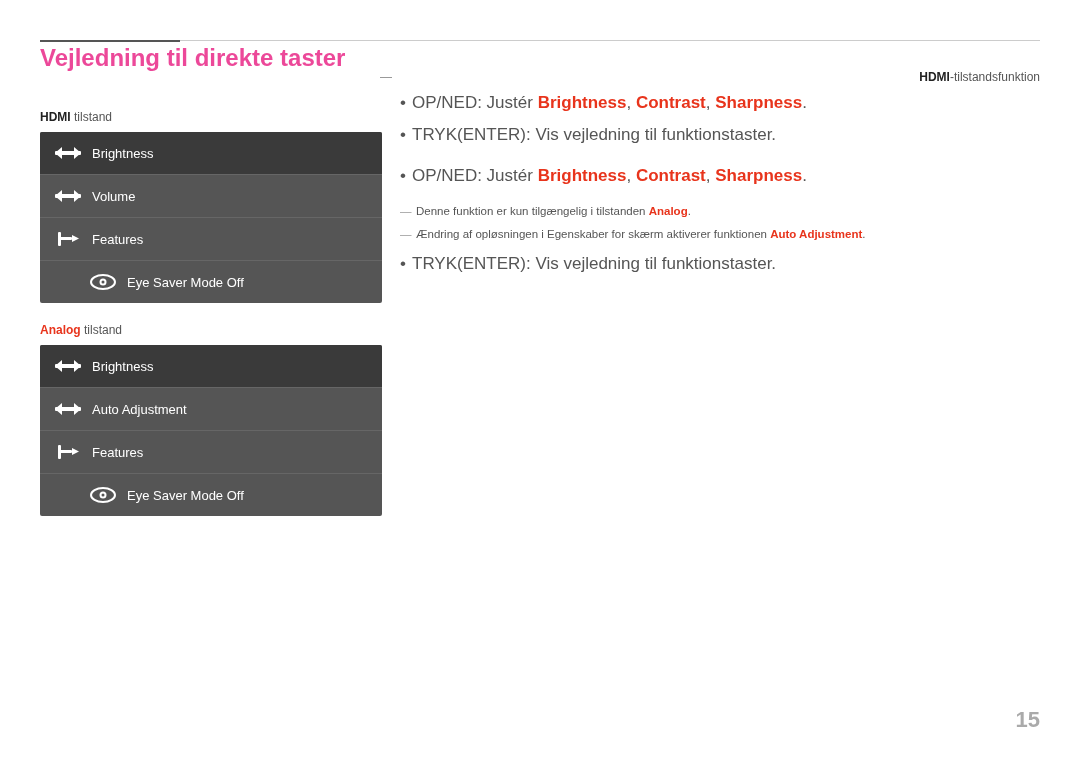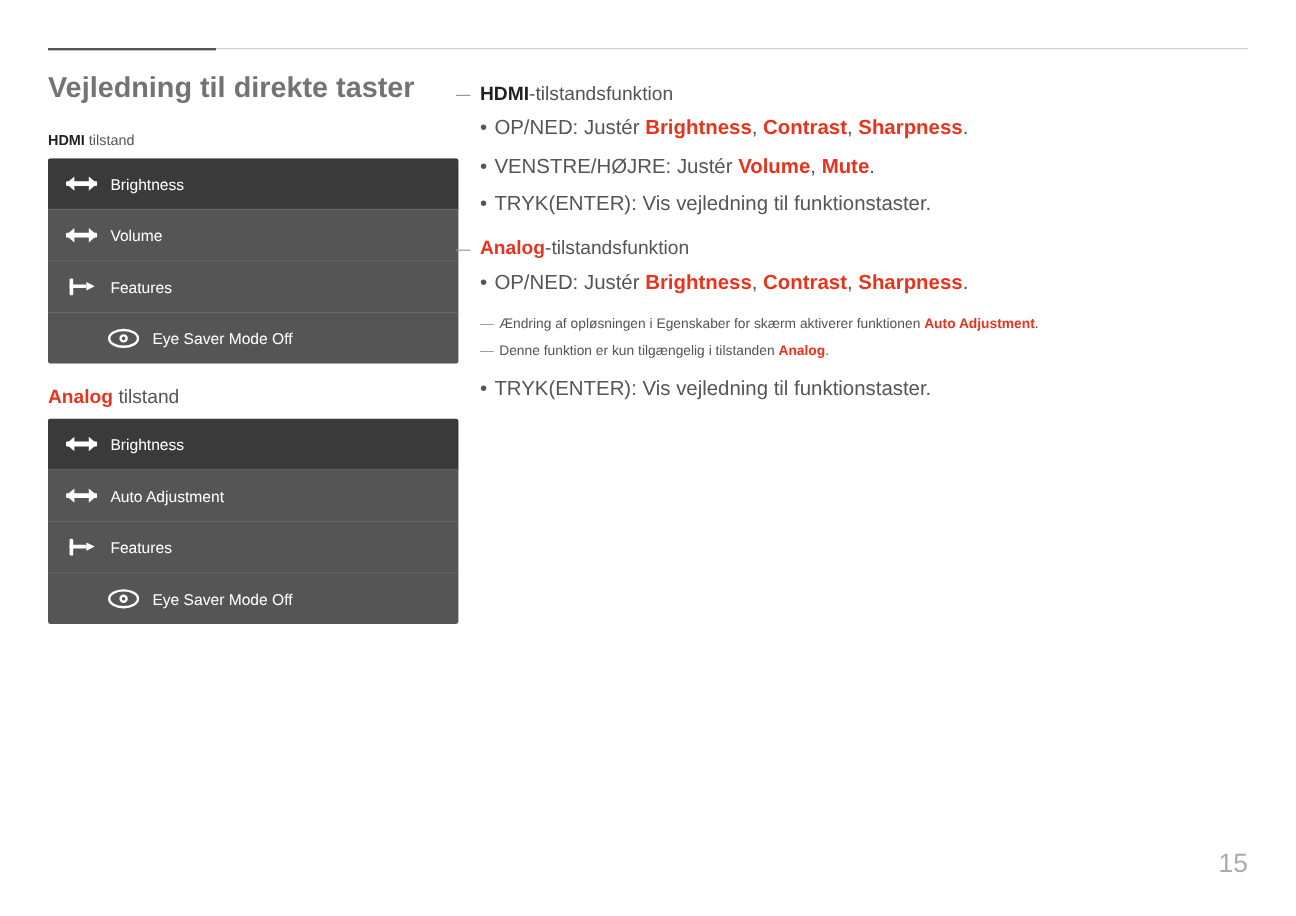--- a/index.html
+++ b/index.html
@@ -26,25 +26,25 @@
       position: absolute;
       top: 40px;
       left: 40px;
       width: 140px;
       height: 2px;
       background: #555;
     }
 
     .page-title {
       position: absolute;
-      top: 60px;
+      top: 44px;
       left: 40px;
       font-size: 24px;
       font-weight: bold;
-      color: #737373;
+      color: #ec4899;
     }
 
     
     .left-col {
       position: absolute;
       top: 110px;
       left: 40px;
       width: 342px;
     }
 
@@ -98,26 +98,27 @@
       position: relative;
     }
     .note-text::before {
       content: '—';
       position: absolute;
       left: 0;
       color: #999;
     }
 
     .section-header {
-      font-size: 16px;
+      font-size: 12px;
       font-weight: normal;
       color: #555;
       margin-bottom: 6px;
       padding-left: 20px;
       position: relative;
+      text-align: right;
     }
     .section-header::before {
       content: '';
       position: absolute;
       left: 0;
       top: 50%;
       width: 12px;
       height: 1px;
       background: #999;
     }
@@ -173,26 +174,26 @@
       margin-top: 16px;
     }
 
     
     .page-number {
       position: absolute;
       bottom: 30px;
       right: 40px;
       font-size: 22px;
       color: #aaa;
-      font-weight: normal;
+      font-weight: bold;
     }
 
     
     .analog-tilstand-label {
-      font-size: 16px;
+      font-size: 12px;
       color: #555;
       margin-bottom: 8px;
     }
     .analog-tilstand-label span.bold {
       font-weight: bold;
       color: #e8341c;
     }
 
     .hdmi-tilstand-label {
       font-size: 12px;
@@ -323,43 +324,37 @@
 
   <div class="section-header">
     <span class="bold">HDMI</span><span>-tilstandsfunktion</span>
   </div>
 
   <ul class="bullet-list">
     <li>
       <span>OP/NED: Justér </span><span class="red">Brightness</span><span>, </span><span class="red">Contrast</span><span>, </span><span class="red">Sharpness</span><span>.</span>
     </li>
     <li>
-      <span>VENSTRE/HØJRE: Justér </span><span class="red">Volume</span><span>, </span><span class="red">Mute</span><span>.</span>
-    </li>
-    <li>
       <span>TRYK(ENTER): Vis vejledning til funktionstaster.</span>
     </li>
   </ul>
 
   <div class="analog-section">
-    <div class="section-header">
-      <span style="color:#e8341c;font-weight:bold;">Analog</span><span>-tilstandsfunktion</span>
-    </div>
 
     <ul class="bullet-list">
       <li>
         <span>OP/NED: Justér </span><span class="red">Brightness</span><span>, </span><span class="red">Contrast</span><span>, </span><span class="red">Sharpness</span><span>.</span>
       </li>
     </ul>
 
     <div class="sub-note">
+      <span>Denne funktion er kun tilgængelig i tilstanden </span><span class="bold-orange" style="color:#e8341c;font-weight:bold;">Analog</span><span>.</span>
+    </div>
+    <div class="sub-note">
       <span>Ændring af opløsningen i Egenskaber for skærm aktiverer funktionen </span><span class="bold-orange" style="color:#e8341c;font-weight:bold;">Auto Adjustment</span><span>.</span>
-    </div>
-    <div class="sub-note">
-      <span>Denne funktion er kun tilgængelig i tilstanden </span><span class="bold-orange" style="color:#e8341c;font-weight:bold;">Analog</span><span>.</span>
     </div>
 
     <ul class="bullet-list" style="margin-top:8px;">
       <li>
         <span>TRYK(ENTER): Vis vejledning til funktionstaster.</span>
       </li>
     </ul>
   </div>
 
 </div>

